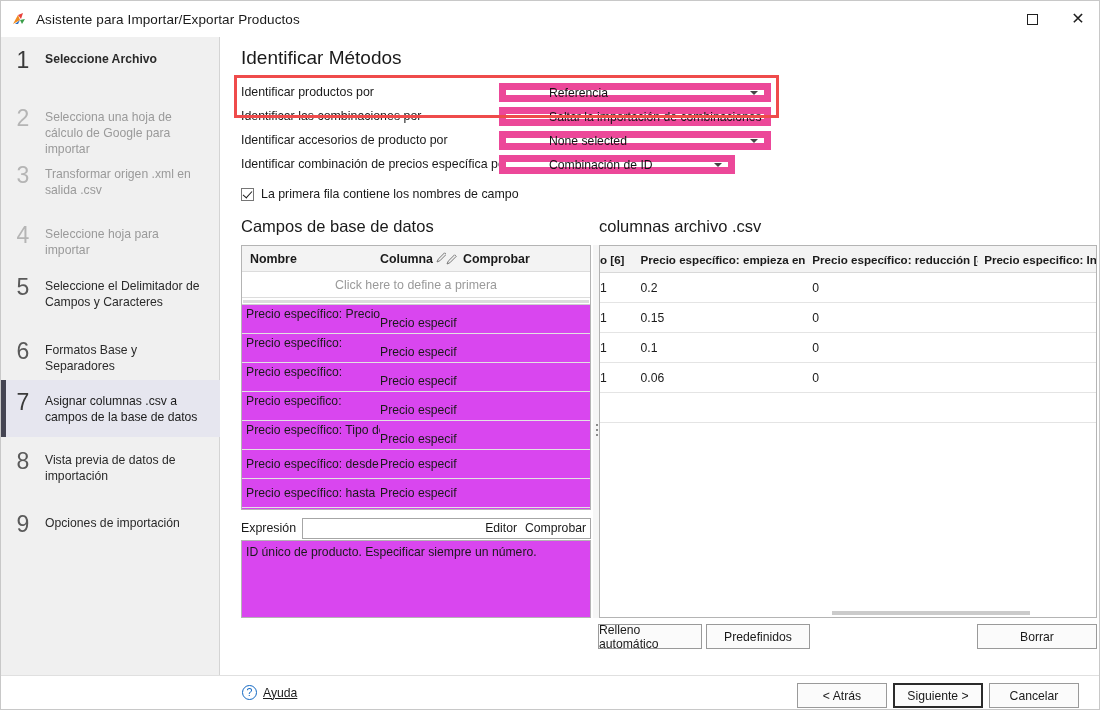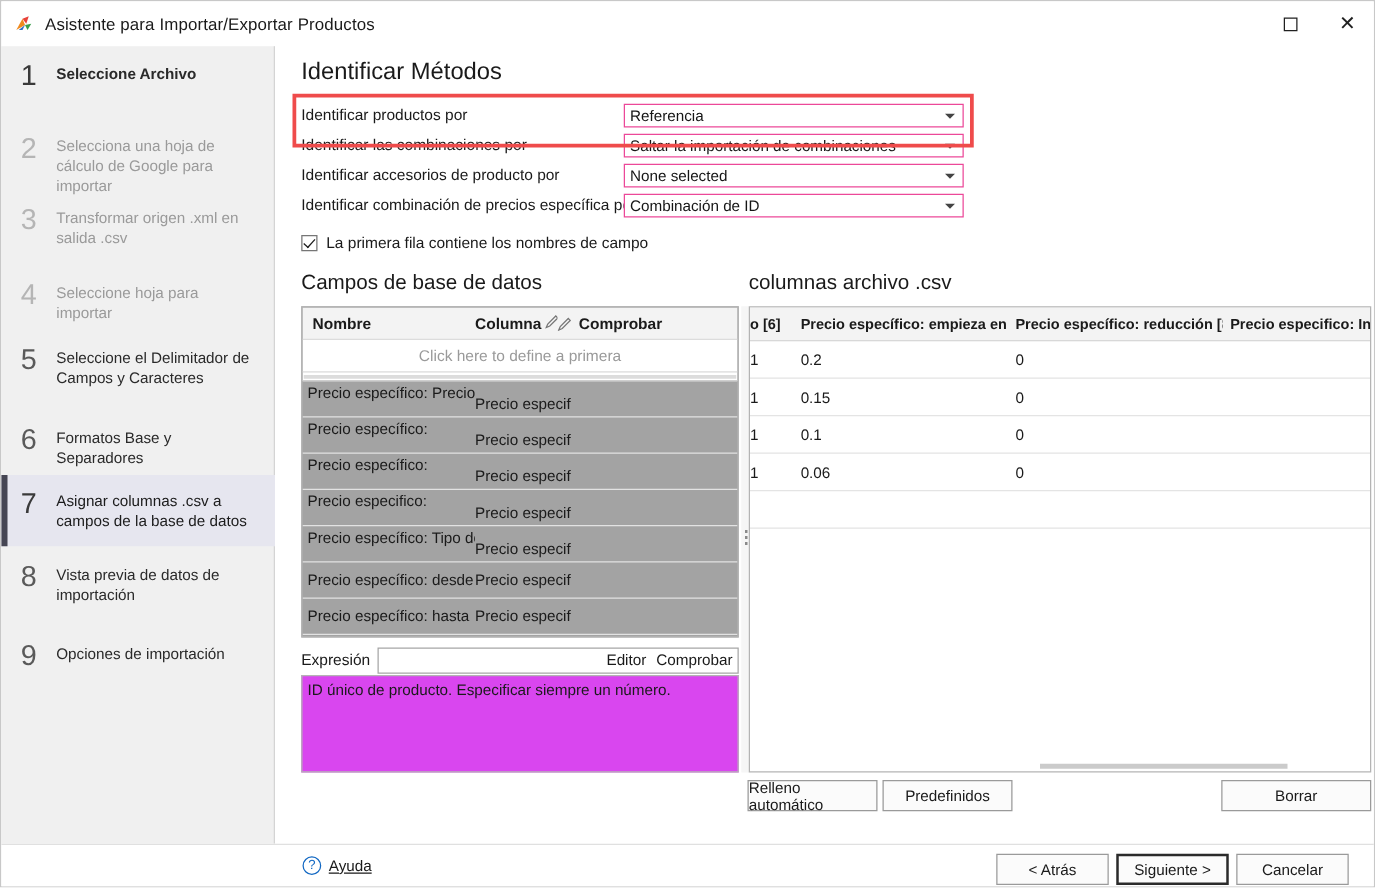--- a/index.html
+++ b/index.html
@@ -110,24 +110,25 @@
   .form-row {
     display: flex; align-items: center;
     height: 22px; margin-bottom: 2px;
   }
   .form-label {
     font-size: 12.4px; color: #1a1a1a; white-space: nowrap;
   }
   .combo {
     position: absolute;
     height: 19px;
-    border: 1px solid #ec4899;
+    border: 7px solid #ec4899;
     background: #ffffff;
     display: flex; align-items: center;
     cursor: default;
+    padding-left: 39px;
   }
   .combo .val {
     font-size: 12.2px; color: #151515;
     padding-left: 4px;
     white-space: nowrap; overflow: hidden;
   }
   .combo .arrow {
     position: absolute; right: 6px; top: 50%;
     width: 0; height: 0; margin-top: -2px;
     border-left: 4px solid transparent;
@@ -161,21 +162,21 @@
 
   
   .sec-head {
     position: absolute; font-size: 16.5px; color: #1a1a1a; font-weight: 400;
   }
 
   
   .dbgrid {
     position: absolute; left: 20px; top: 208px;
     width: 350px; height: 265px;
-    border: 1px solid #b4b4b4; background: #a3a3a3;
+    border: 1px solid #b4b4b4; background: #d946ef;
     overflow: hidden;
   }
   .dbgrid-head {
     display: flex; align-items: center;
     height: 26px; background: #f3f3f3;
     border-bottom: 1px solid #dcdcdc;
     font-size: 12.4px; color: #1a1a1a; font-weight: bold;
   }
   .dbgrid-head .c1 { width: 138px; padding-left: 8px; }
   .dbgrid-head .c2 { width: 66px; overflow: hidden; white-space: nowrap; }
@@ -427,21 +428,21 @@
       <div class="form-row">
         <span class="form-label">Identificar accesorios de producto por</span>
         <div class="combo" style="left:258px;top:50px;width:272px;">
           <span class="val">None selected</span>
           <span class="arrow"></span>
         </div>
       </div>
 
       <div class="form-row">
         <span class="form-label">Identificar combinación de precios específica por</span>
-        <div class="combo" style="left:258px;top:74px;width:272px;">
+        <div class="combo" style="left:258px;top:74px;width:236px;">
           <span class="val">Combinación de ID</span>
           <span class="arrow"></span>
         </div>
       </div>
     </div>
 
     <div class="redbox" style="left:13px;top:38px;width:545px;height:43px;"></div>
 
     <div class="checkrow">
       <span class="cbox"></span>

